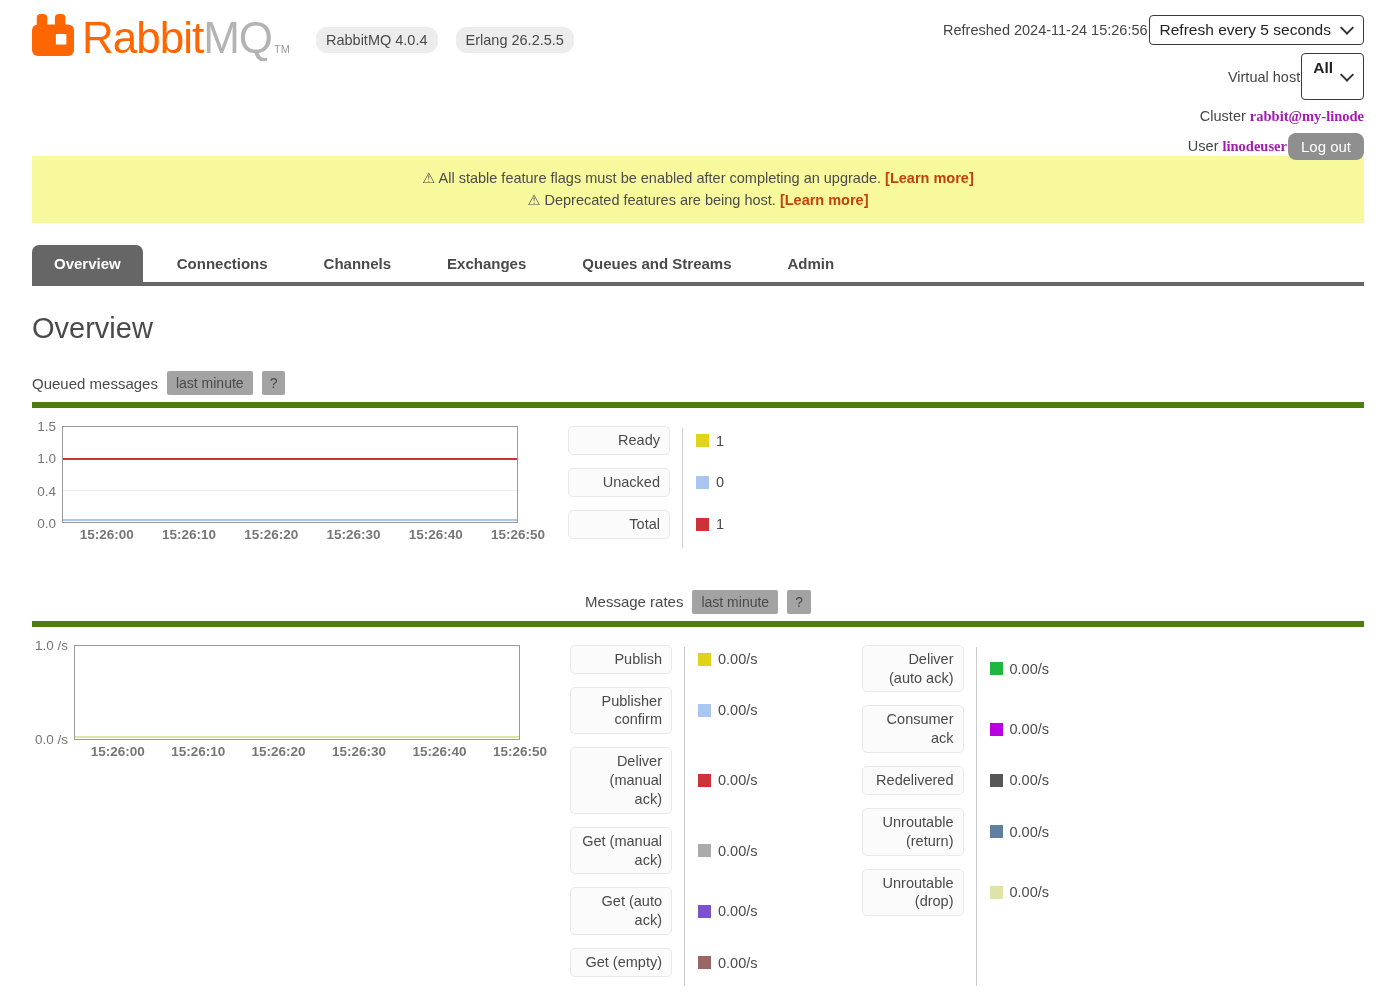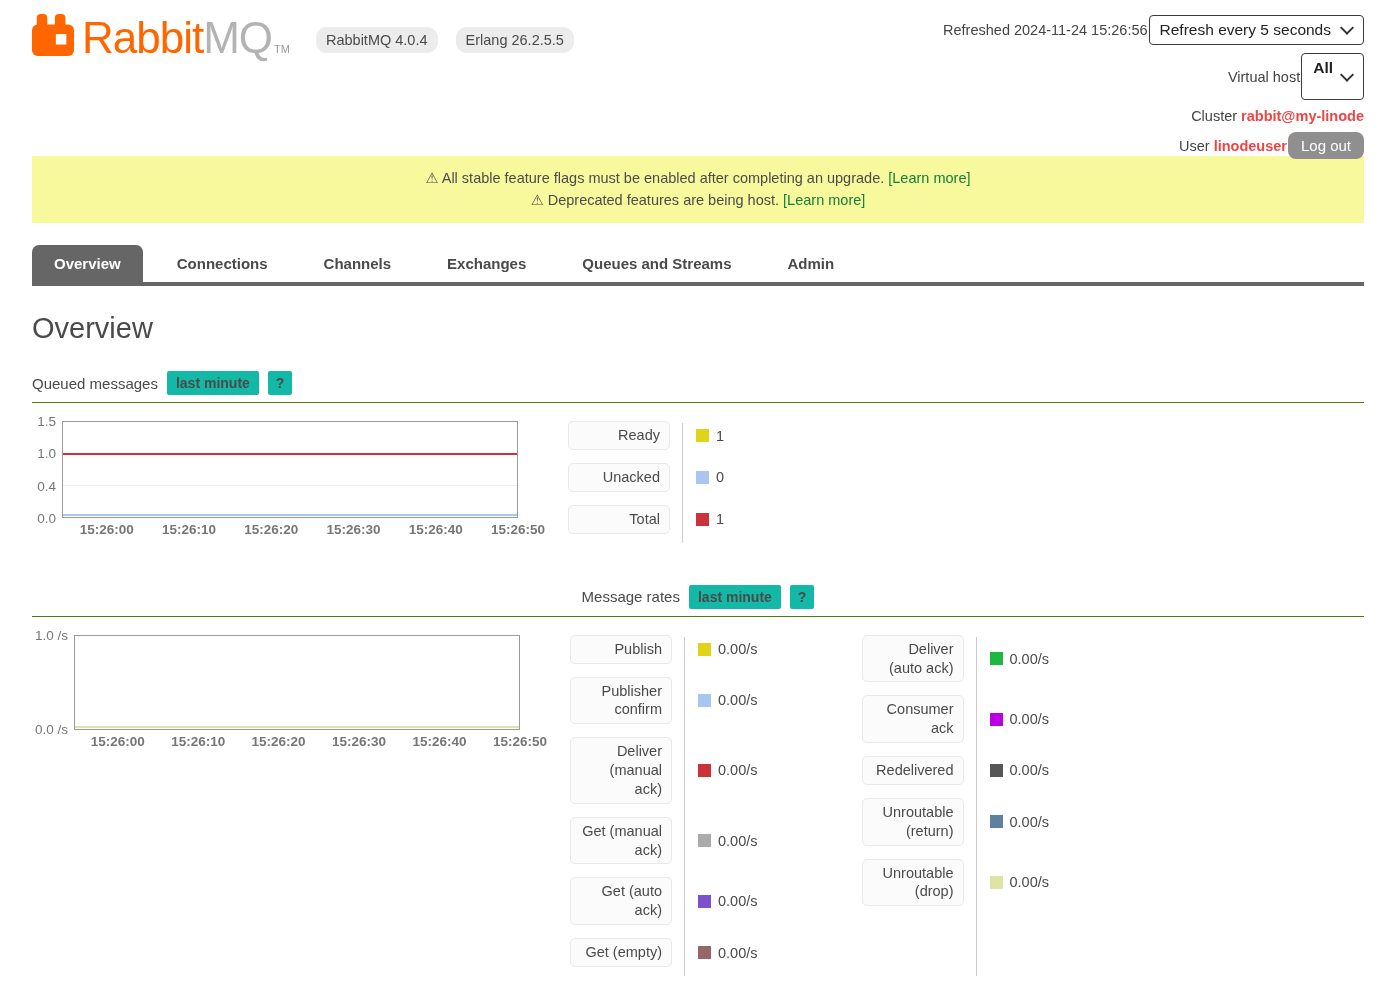--- a/index.html
+++ b/index.html
@@ -21,41 +21,41 @@
   .vbadge { background:#ececec; border-radius:11px; padding:5px 10px; font-size:14.5px; color:#4a4a4a; }
   .topright { position:absolute; top:15px; right:24px; display:flex; flex-direction:column; align-items:flex-end; gap:8px; }
   .tr-row { display:flex; align-items:center; gap:1px; }
   .fake-select { position:relative; border:1px solid #3c3c3c; border-radius:4px; background:#fff;
     padding:5px 32px 5px 10px; font-size:15.5px; color:#222; cursor:pointer; }
   .fake-select::after { content:""; position:absolute; right:11px; top:50%; width:8px; height:8px;
     border-right:2px solid #333; border-bottom:2px solid #333; transform:translateY(-72%) rotate(45deg); }
   .fake-select.small { padding:5px 30px 22px 11px; font-weight:bold; }
   .logout-btn { background:#8f8f8f; color:#fff; border:none; border-radius:8px; padding:5px 13px;
     font-size:15px; font-family:inherit; cursor:pointer; }
-  strong { color:#ef4444; }
+  strong { color:#a21caf;font-family:Liberation Serif, serif; }
   
   #banner { margin:0 24px 0 32px; background:#f8f89c; padding:11px 10px; text-align:center;
     font-size:14.5px; line-height:1.35; color:#4c4c4c; }
   #banner p { margin:2px 0; }
-  #banner .lm { font-weight:normal; color:#15803d; text-decoration:none; cursor:pointer; }
+  #banner .lm { font-weight:bold; color:#c2410c; text-decoration:none; cursor:pointer; }
   
   #tabs { margin:22px 24px 0 32px; border-bottom:4px solid #666; display:flex; }
   .tab { padding:10px 22px; margin-right:12px; font-size:15px; font-weight:bold; color:#4a4a4a;
     cursor:pointer; border-radius:7px 7px 0 0; }
   .tab.active { background:#666; color:#fff; }
   
   #main { padding:0 24px 20px 32px; }
   h1 { font-size:29px; font-weight:400; color:#4a4a4a; margin:26px 0 14px; }
   .totals-bar { background:#f0f0f0; padding:8px 12px; display:flex; align-items:center; gap:13px;
     font-weight:bold; font-size:14.5px; color:#4a4a4a; cursor:pointer; }
   .tri-down { width:0; height:0; border-left:7px solid transparent; border-right:7px solid transparent;
     border-top:9px solid #8a8a8a; }
-  .section-head { margin-top:26px; padding-bottom:7px; border-bottom:1px solid #4d7c0f;
+  .section-head { margin-top:26px; padding-bottom:7px; border-bottom:6px solid #4d7c0f;
     display:flex; align-items:center; gap:9px; font-size:15px; color:#4a4a4a; }
-  .pill { background:#14b8a6; border-radius:2px; padding:4px 9px; font-size:14px; color:#4a4a4a; cursor:pointer;font-weight:bold; }
+  .pill { background:#a3a3a3; border-radius:2px; padding:4px 9px; font-size:14px; color:#4a4a4a; cursor:pointer; }
   .pill.help { padding:4px 8px; }
   .section-body { display:flex; margin-top:18px; }
   
   .chartbox { display:flex; }
   .yaxis { display:flex; flex-direction:column; justify-content:space-between; align-items:flex-end;
     font-size:13.5px; color:#767676; padding-right:6px; }
   .plotwrap { position:relative;font-weight:bold; }
   .plot { position:relative; border:1px solid #9a9a9a; background:#fff; overflow:hidden; }
   .plot .grid { position:absolute; left:0; right:0; height:1px; background:#ededed; }
   .plot .line { position:absolute; left:0; right:0; height:2px; }

